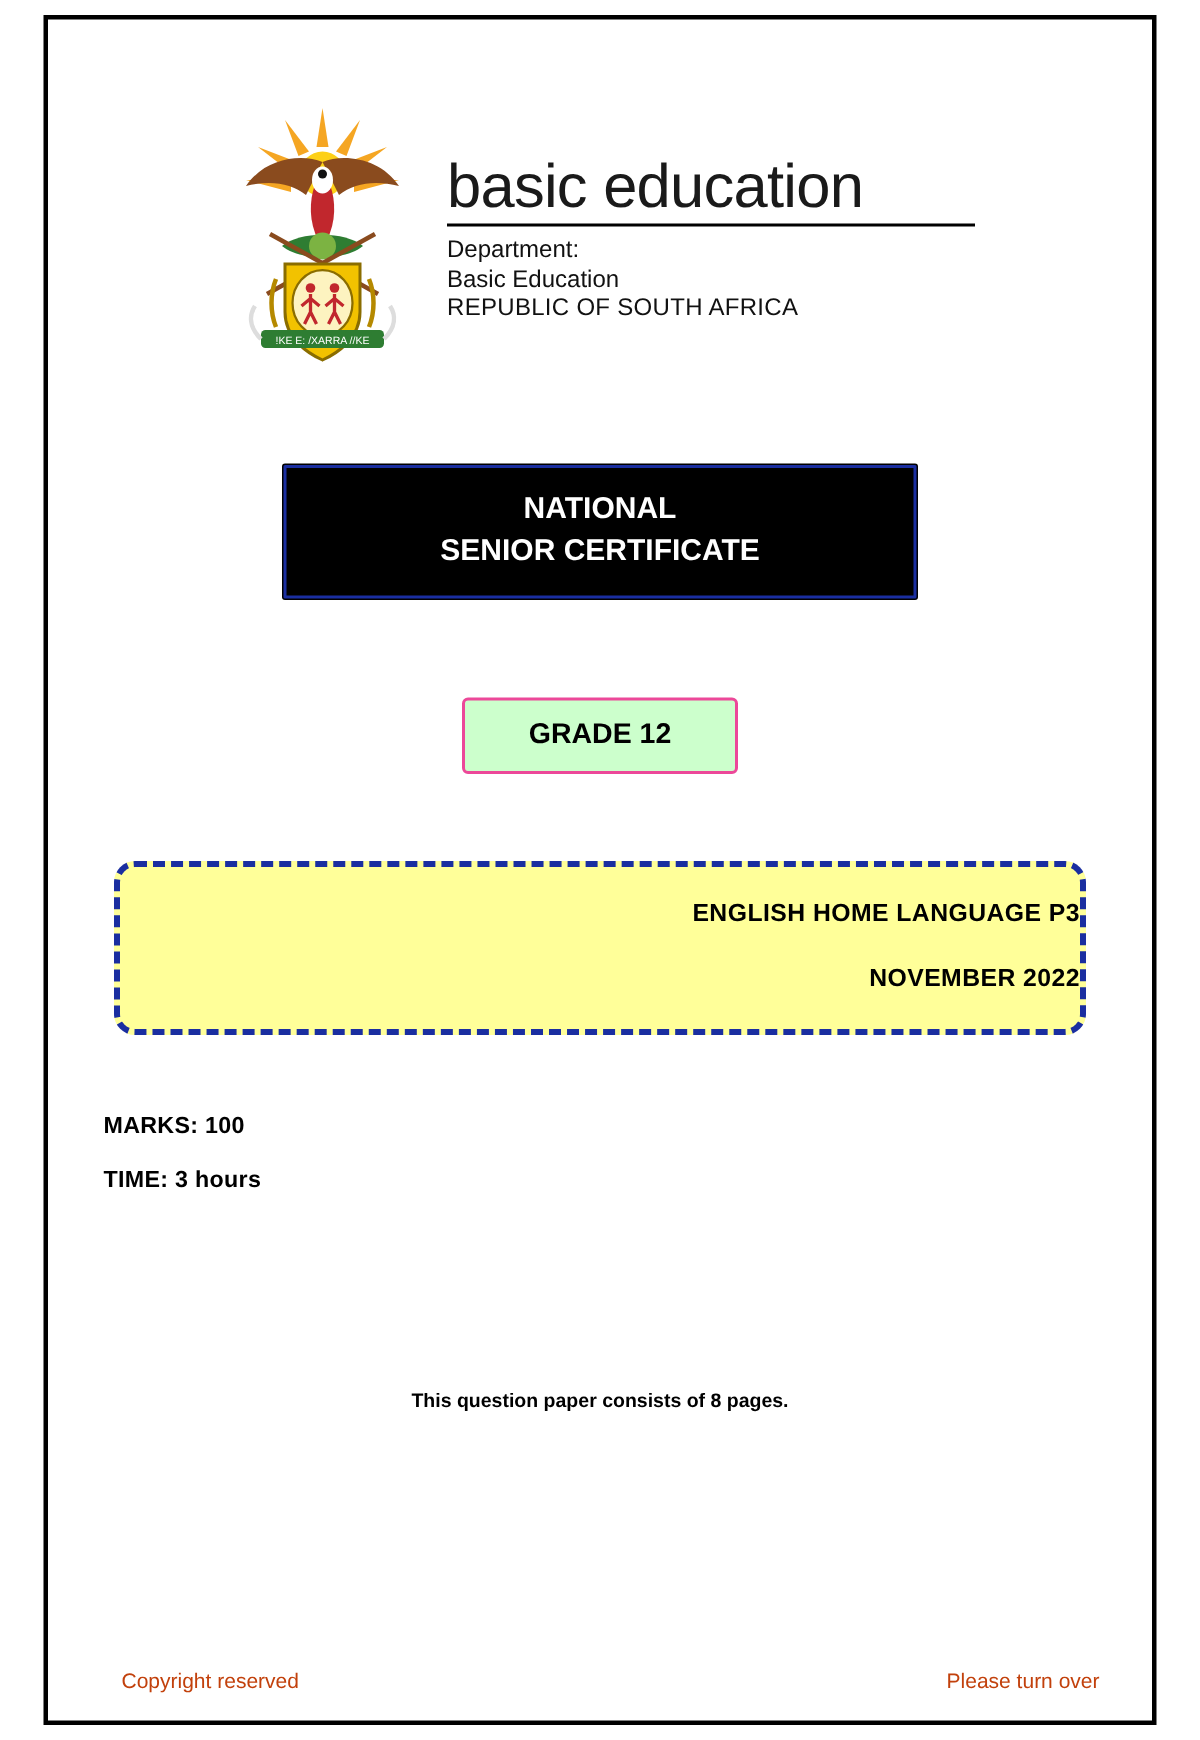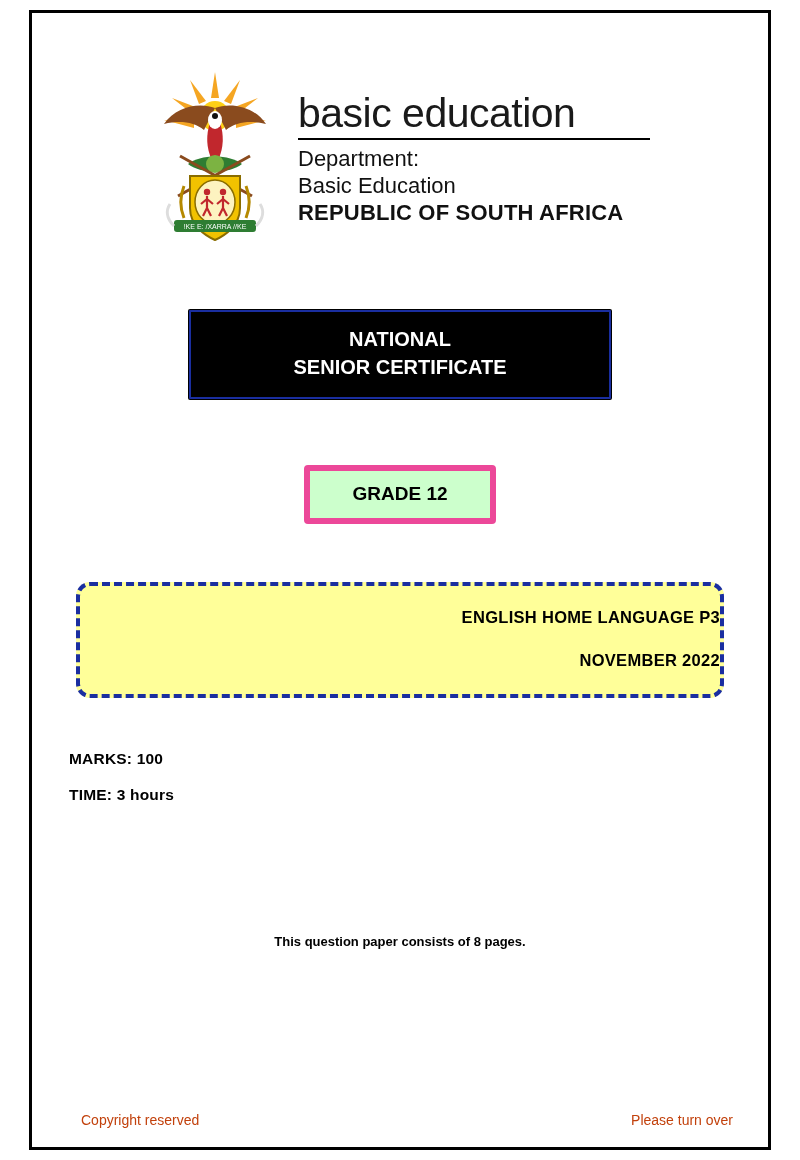--- a/index.html
+++ b/index.html
@@ -59,27 +59,27 @@
     letter-spacing: -0.5px;
     line-height: 1;
     font-weight: 400;
   }
   .be-rule {
     border-bottom: 2px solid #000;
     width: 352px;
     margin: 4px 0 6px 0;
   }
   .dept-line {
-    font-size: 22px;
+    font-size: 16px;
     color: #111;
     line-height: 1.22;
     font-weight: 400;
   }
   .dept-line.bold {
-    font-weight: bold;
+    font-weight: normal;
     letter-spacing: 0.2px;
   }
 
   
   .nsc-wrap {
     display: flex;
     justify-content: center;
     margin-top: 62px;
   }
   .nsc-box {
@@ -98,21 +98,21 @@
 
   
   .grade-wrap {
     display: flex;
     justify-content: center;
     margin-top: 66px;
   }
   .grade-box {
     width: 180px;
     background: #ccffcc;
-    border: 6px solid #ec4899;
+    border: 2px solid #ec4899;
     border-radius: 4px;
     text-align: center;
     font-weight: bold;
     font-size: 19px;
     color: #000;
     padding: 12px 0 13px 0;
   }
 
   
   .subject-wrap {

